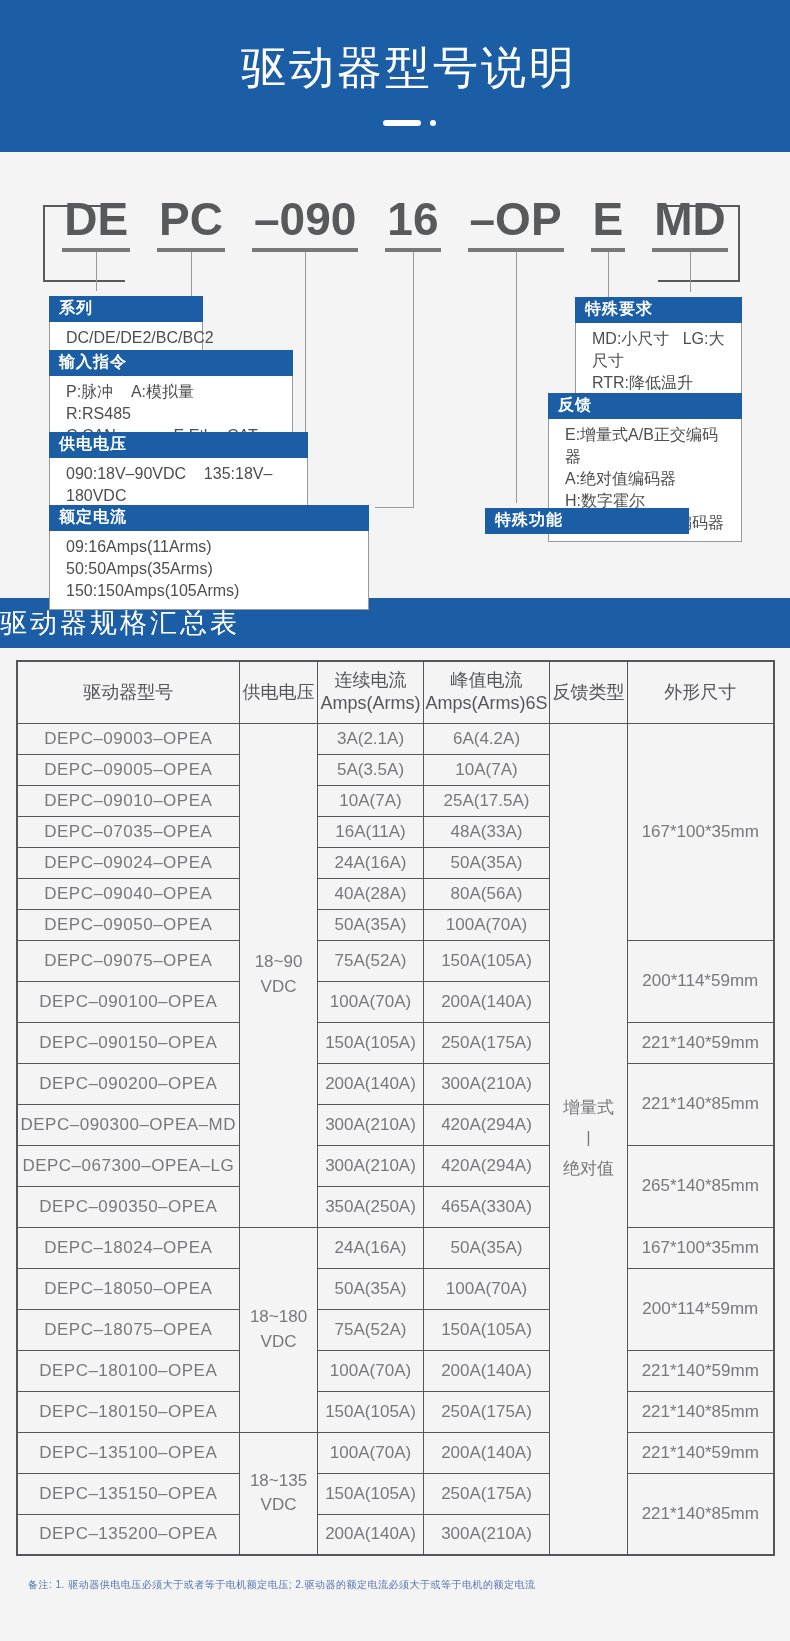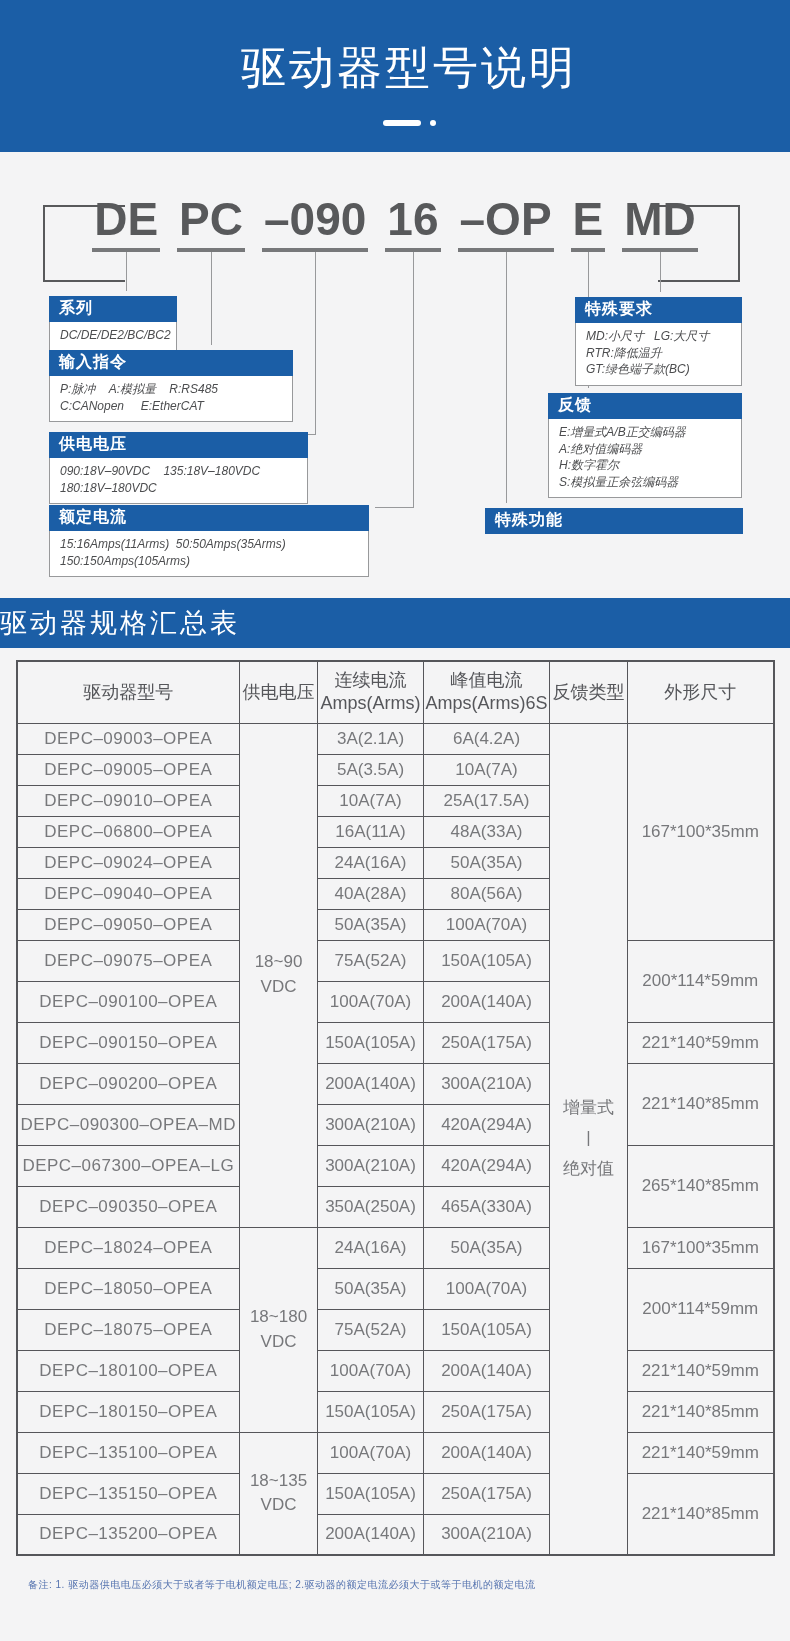--- a/index.html
+++ b/index.html
@@ -13,47 +13,47 @@
   .hero { height:152px; background:var(--accent); text-align:center; overflow:hidden;padding-left:28px; }
   .hero-title { margin-top:38px; font-size:45px; font-weight:400; color:#fff; letter-spacing:3px; }
   .hero-underline { margin-top:15px; height:8px; }
   .hero-dash { display:inline-block; width:38px; height:6px; border-radius:3px; background:#fff; vertical-align:middle; }
   .hero-dot  { display:inline-block; width:6px;  height:6px; border-radius:50%;  background:#fff; vertical-align:middle; margin-left:9px; }
   
   .diagram { position:relative; height:446px; }
   .bracket { position:absolute; top:53px; width:82px; height:77px; }
   .bracket.left  { left:43px;  border-left:2px solid #58595b;  border-top:2px solid #58595b; border-bottom:2px solid #58595b; }
   .bracket.right { left:658px; border-right:2px solid #58595b; border-top:2px solid #58595b; border-bottom:2px solid #58595b; }
-  .model-row { position:absolute; top:42px; left:0; right:0; display:flex; justify-content:center; gap:17px; }
+  .model-row { position:absolute; top:42px; left:0; right:0; display:flex; justify-content:center; gap:27px; }
   .seg { position:relative; font-size:46px; font-weight:bold; color:#58595b; line-height:1.12;
          padding:0 2px 2px; border-bottom:4px solid #77787a; }
   .vline { position:absolute; left:50%; top:calc(100% + 4px); width:1px; background:var(--line); }
   .hline { position:absolute; right:50%; height:1px; background:var(--line); }
   .seg-de  .vline { height:39px; }
   .seg-pc  .vline { height:93px; }
   .seg-090 .vline { height:183px; }
   .seg-090 .hline { top:calc(100% + 186px); width:22px; }
   .seg-16  .vline { height:256px; }
   .seg-16  .hline { top:calc(100% + 259px); width:38px; }
   .seg-op  .vline { height:251px; }
   .seg-e   .vline { height:136px; }
   .seg-md  .vline { height:40px; }
   .label-box { position:absolute; }
   .lb-head { background:var(--accent); color:#fff; font-size:16px; font-weight:bold;
              padding:2px 10px 3px; letter-spacing:1px; }
   .lb-body { background:#fff; border:1px solid var(--line); border-top:none;
-             padding:5px 10px 7px; font-size:12px; color:var(--ink); line-height:1.38;font-style:italic; }
+             padding:5px 16px 7px; font-size:16px; color:var(--ink); line-height:1.38; }
   .lb-body .line { white-space:pre-wrap; }
-  .box-series   { left:49px;  top:144px; width:128px; }
+  .box-series   { left:49px;  top:144px; width:154px; }
   .box-input    { left:49px;  top:198px; width:244px; }
   .box-voltage  { left:49px;  top:280px; width:259px; }
   .box-current  { left:49px;  top:353px; width:320px; }
   .box-special-req { left:575px; top:145px; width:167px; }
   .box-feedback    { left:548px; top:241px; width:194px; }
-  .box-special-fn  { left:485px; top:356px; width:258px; }
+  .box-special-fn  { left:485px; top:356px; width:204px; }
   
   .band { height:50px; background:var(--accent); color:#fff; font-size:27px;
           text-align:left; line-height:50px; letter-spacing:3px; }
   
   .table-wrap { padding:12px 0 0; }
   table.spec { width:757px; margin:0 auto; border-collapse:collapse; table-layout:fixed;
                border:2px solid var(--tborder); background:#f4f4f5; }
   table.spec th, table.spec td { border:1px solid var(--tborder); text-align:center; vertical-align:middle; }
   table.spec th { height:62px; font-size:18px; font-weight:400; color:#55565a; white-space:pre-line; line-height:1.3; }
   table.spec td { font-size:17px; color:var(--tgray); }
@@ -128,21 +128,21 @@
   <div class="label-box box-voltage">
     <div class="lb-head">供电电压</div>
     <div class="lb-body">
         <div class="line">090:18V–90VDC    135:18V–180VDC</div>
         <div class="line">180:18V–180VDC</div>
       </div>
   </div>
   <div class="label-box box-current">
     <div class="lb-head">额定电流</div>
     <div class="lb-body">
-        <div class="line">15:16Amps(11Arms)  50:50Amps(35Arms)</div>
+        <div class="line">09:16Amps(11Arms)  50:50Amps(35Arms)</div>
         <div class="line">150:150Amps(105Arms)</div>
       </div>
   </div>
   <div class="label-box box-special-req">
     <div class="lb-head">特殊要求</div>
     <div class="lb-body">
         <div class="line">MD:小尺寸   LG:大尺寸</div>
         <div class="line">RTR:降低温升</div>
         <div class="line">GT:绿色端子款(BC)</div>
       </div>
@@ -203,21 +203,21 @@
           <td class="model-cell">DEPC–09005–OPEA</td>
           <td class="cont-cell">5A(3.5A)</td>
           <td class="peak-cell">10A(7A)</td>
         </tr>
         <tr class="r compact">
           <td class="model-cell">DEPC–09010–OPEA</td>
           <td class="cont-cell">10A(7A)</td>
           <td class="peak-cell">25A(17.5A)</td>
         </tr>
         <tr class="r compact">
-          <td class="model-cell">DEPC–06800–OPEA</td>
+          <td class="model-cell">DEPC–07035–OPEA</td>
           <td class="cont-cell">16A(11A)</td>
           <td class="peak-cell">48A(33A)</td>
         </tr>
         <tr class="r compact">
           <td class="model-cell">DEPC–09024–OPEA</td>
           <td class="cont-cell">24A(16A)</td>
           <td class="peak-cell">50A(35A)</td>
         </tr>
         <tr class="r compact">
           <td class="model-cell">DEPC–09040–OPEA</td>

